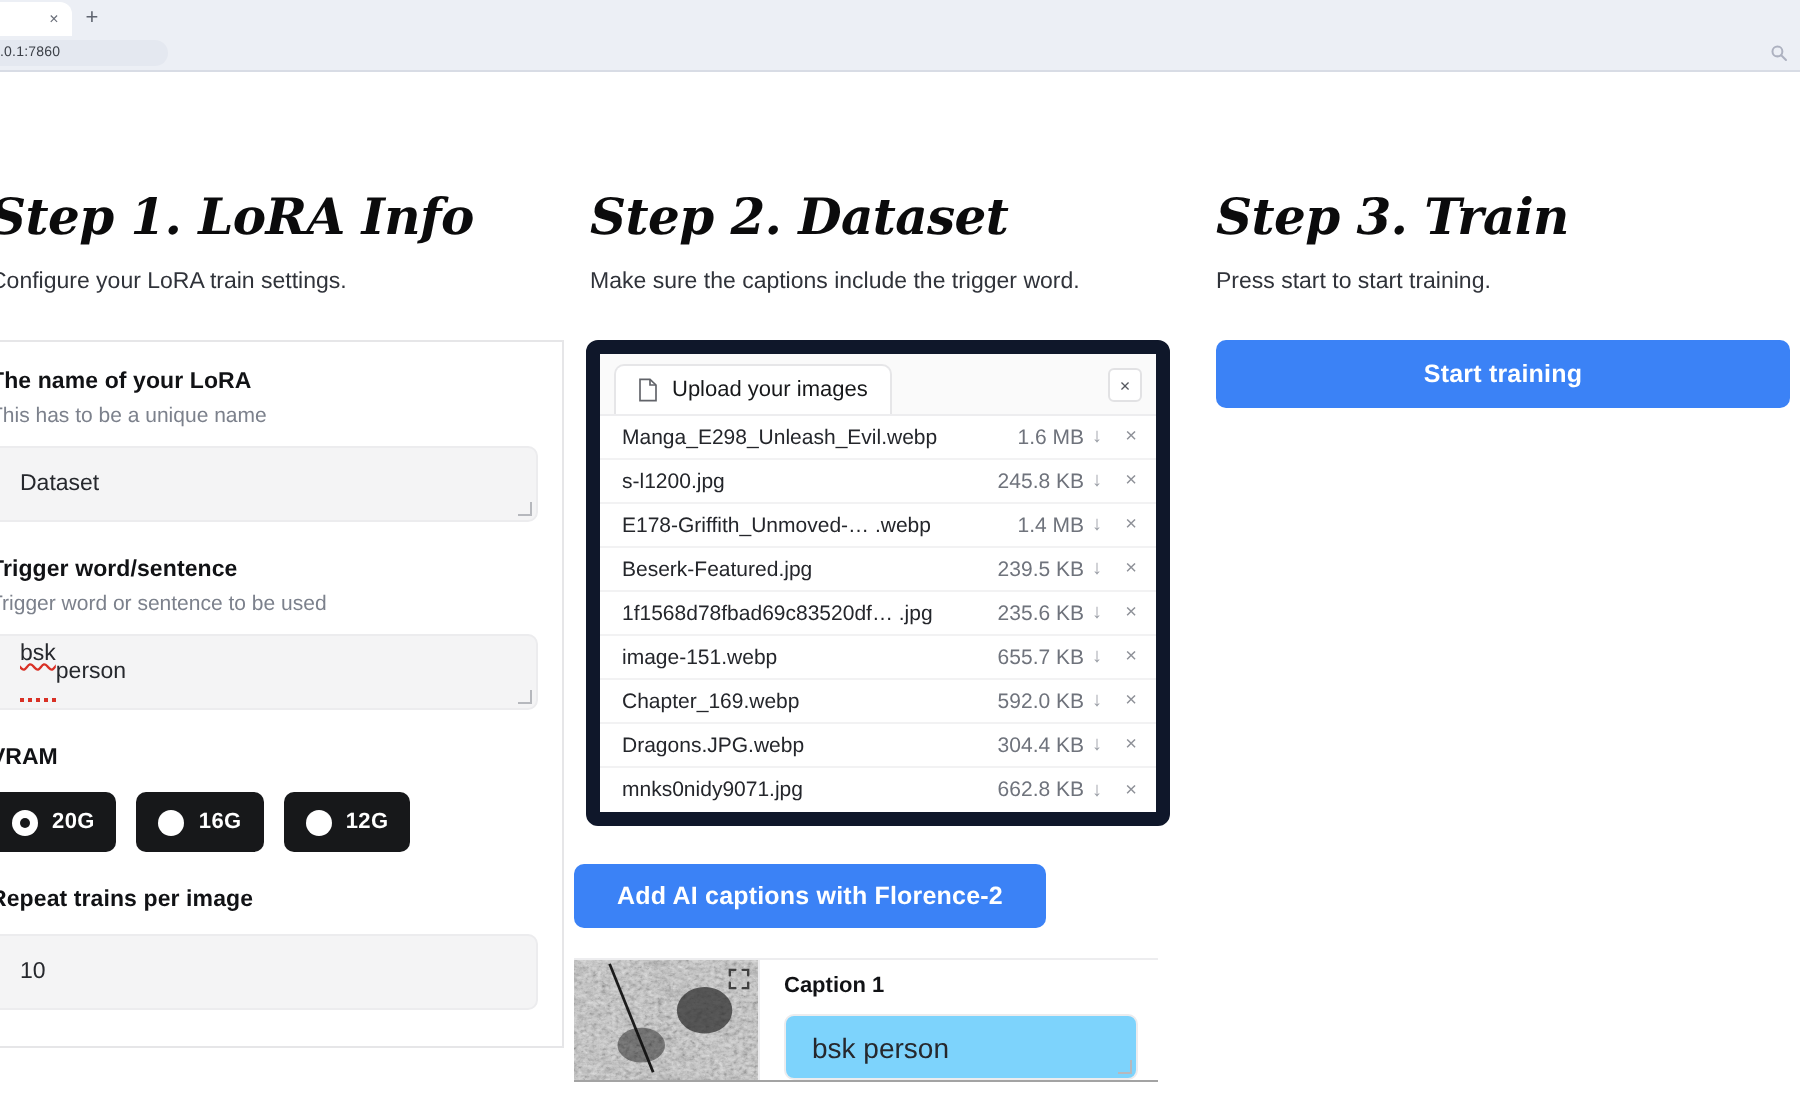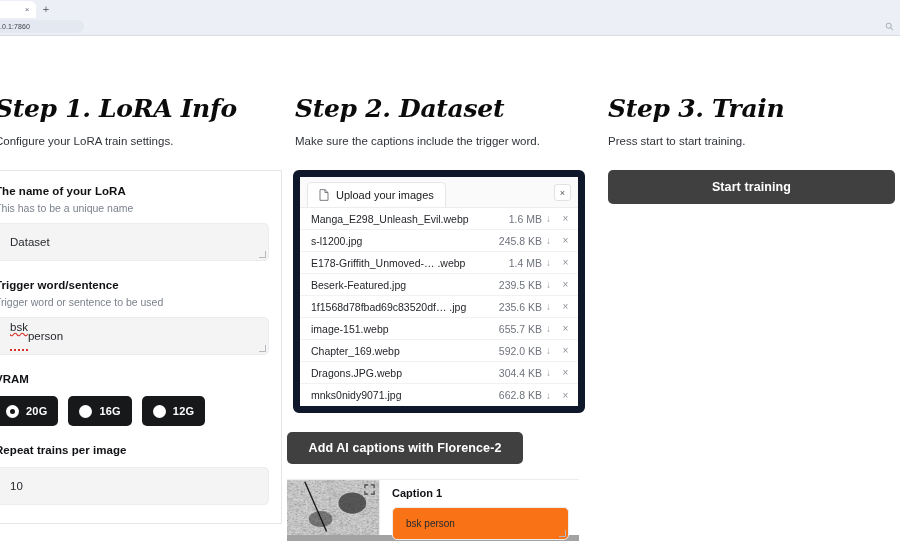--- a/index.html
+++ b/index.html
@@ -203,60 +203,60 @@
   .file-row:last-child { border-bottom: none; }
   .file-name {
     flex: 1; white-space: nowrap; overflow: hidden;
     text-overflow: ellipsis;
   }
   .file-size { color: #6f737c; font-size: 10.5px; margin-right: 4px; }
   .dl-arrow { color: #9a9ea6; font-size: 10px; margin-right: 9px; cursor: pointer; }
   .row-x { color: #8e9198; font-size: 10px; width: 11px; text-align: center; cursor: pointer; }
 
   .btn-dark {
-    background: #404040; color: #fff;
+    background: #3b82f6; color: #fff;
     height: 32px; border-radius: 5px;
     display: flex; align-items: center; justify-content: center;
     font-size: 12.5px; font-weight: 700;
     letter-spacing: .1px; cursor: pointer;
     border: none;
     font-family: "Liberation Sans", sans-serif;
   }
   .florence-btn { margin: 19px 0 0 5px; width: 236px; }
 
   .caption-block {
     margin: 15px 0 0 5px;
     width: 292px;
     display: flex;
     border-top: 1px solid #ededef;
-    border-bottom: 6px solid #a3a3a3;
+    border-bottom: 1px solid #a3a3a3;
     height: 62px;
   }
   .thumb-wrap {
     width: 93px; flex: 0 0 93px;
     position: relative; overflow: hidden;
     border-right: 1px solid #ededef;
     background: #cfcfcf;
   }
   .thumb-img { width: 100%; height: 100%; display: block; }
   .expand-icon {
     position: absolute; right: 4px; top: 4px;
     width: 11px; height: 11px; opacity: .85;
   }
   .caption-right { flex: 1; padding: 7px 10px 0 12px; }
   .caption-label { font-size: 11px; font-weight: 700; color: #111215; }
   .caption-box {
     margin-top: 8px;
-    background: #f97316;
+    background: #7dd3fc;
     border: 1px solid #ececee;
     border-radius: 5px;
     height: 33px;
     display: flex; align-items: center;
     padding: 0 13px;
-    font-size: 10px; color: #26282d;
+    font-size: 14px; color: #26282d;
     position: relative;
   }
 
   
   .start-btn { margin: 23px 0 0 13px; width: 287px; height: 34px; }
 </style>
 </head>
 <body>
 
 <div class="browser-chrome">

